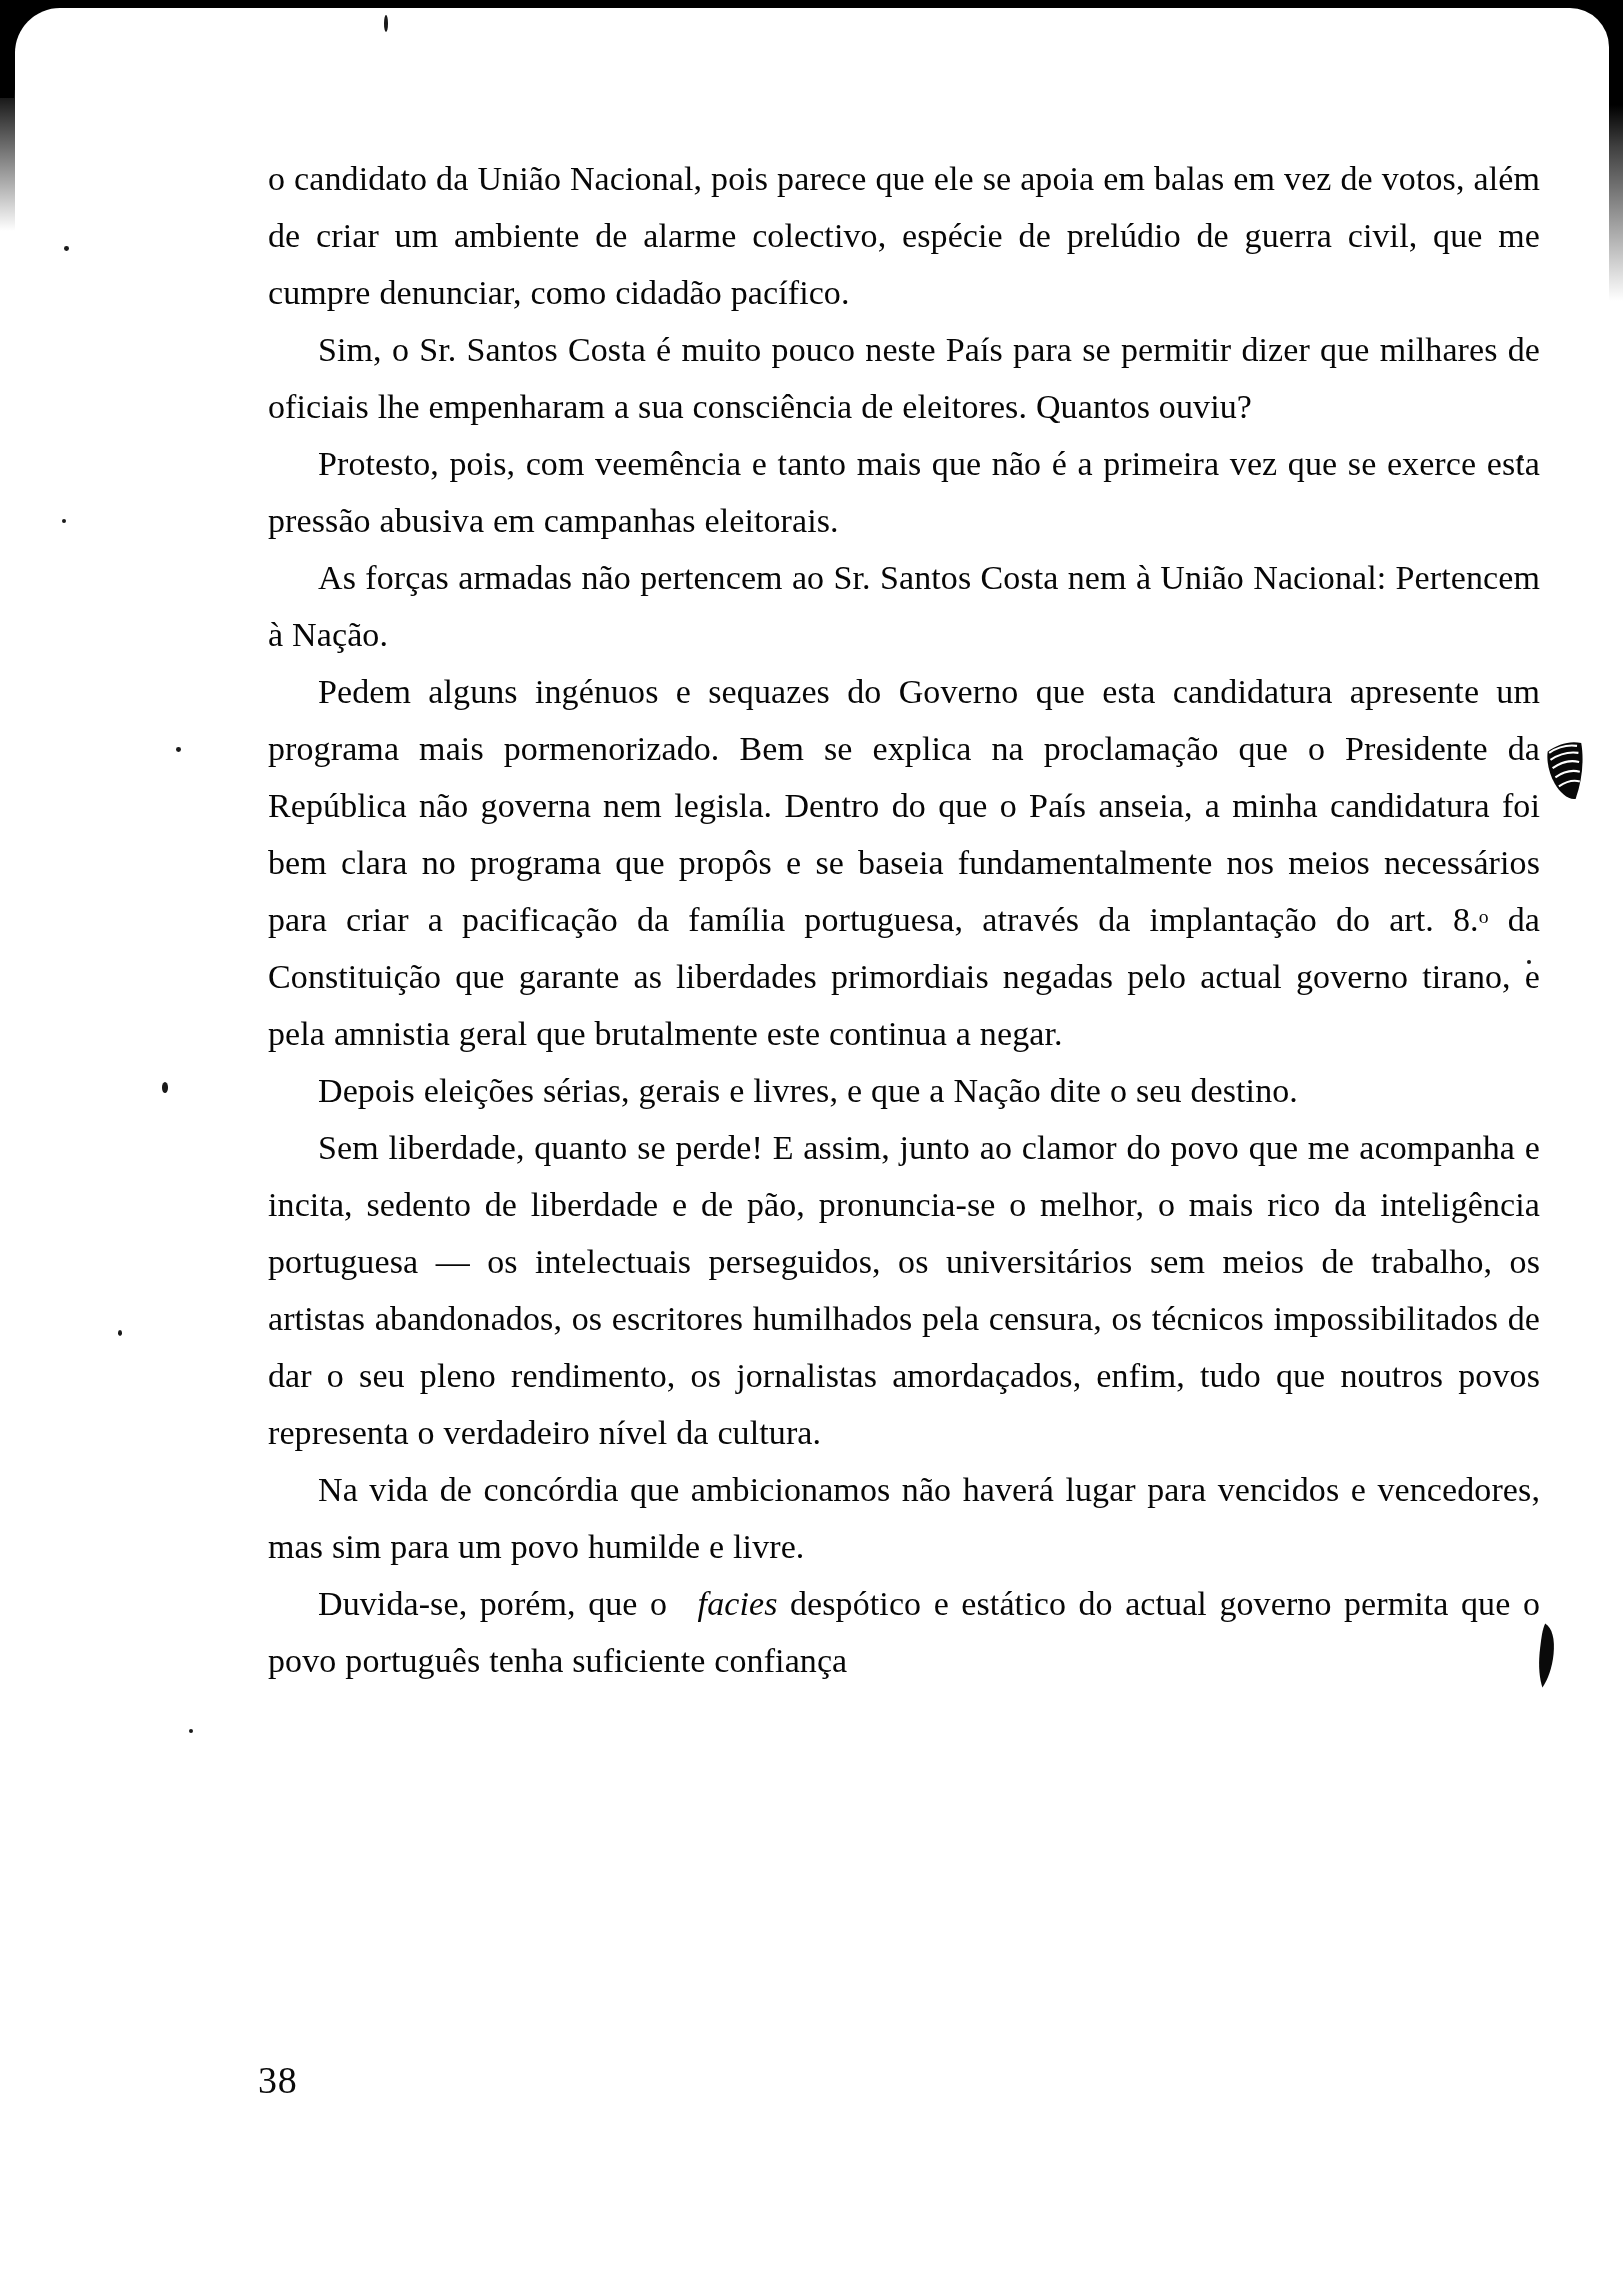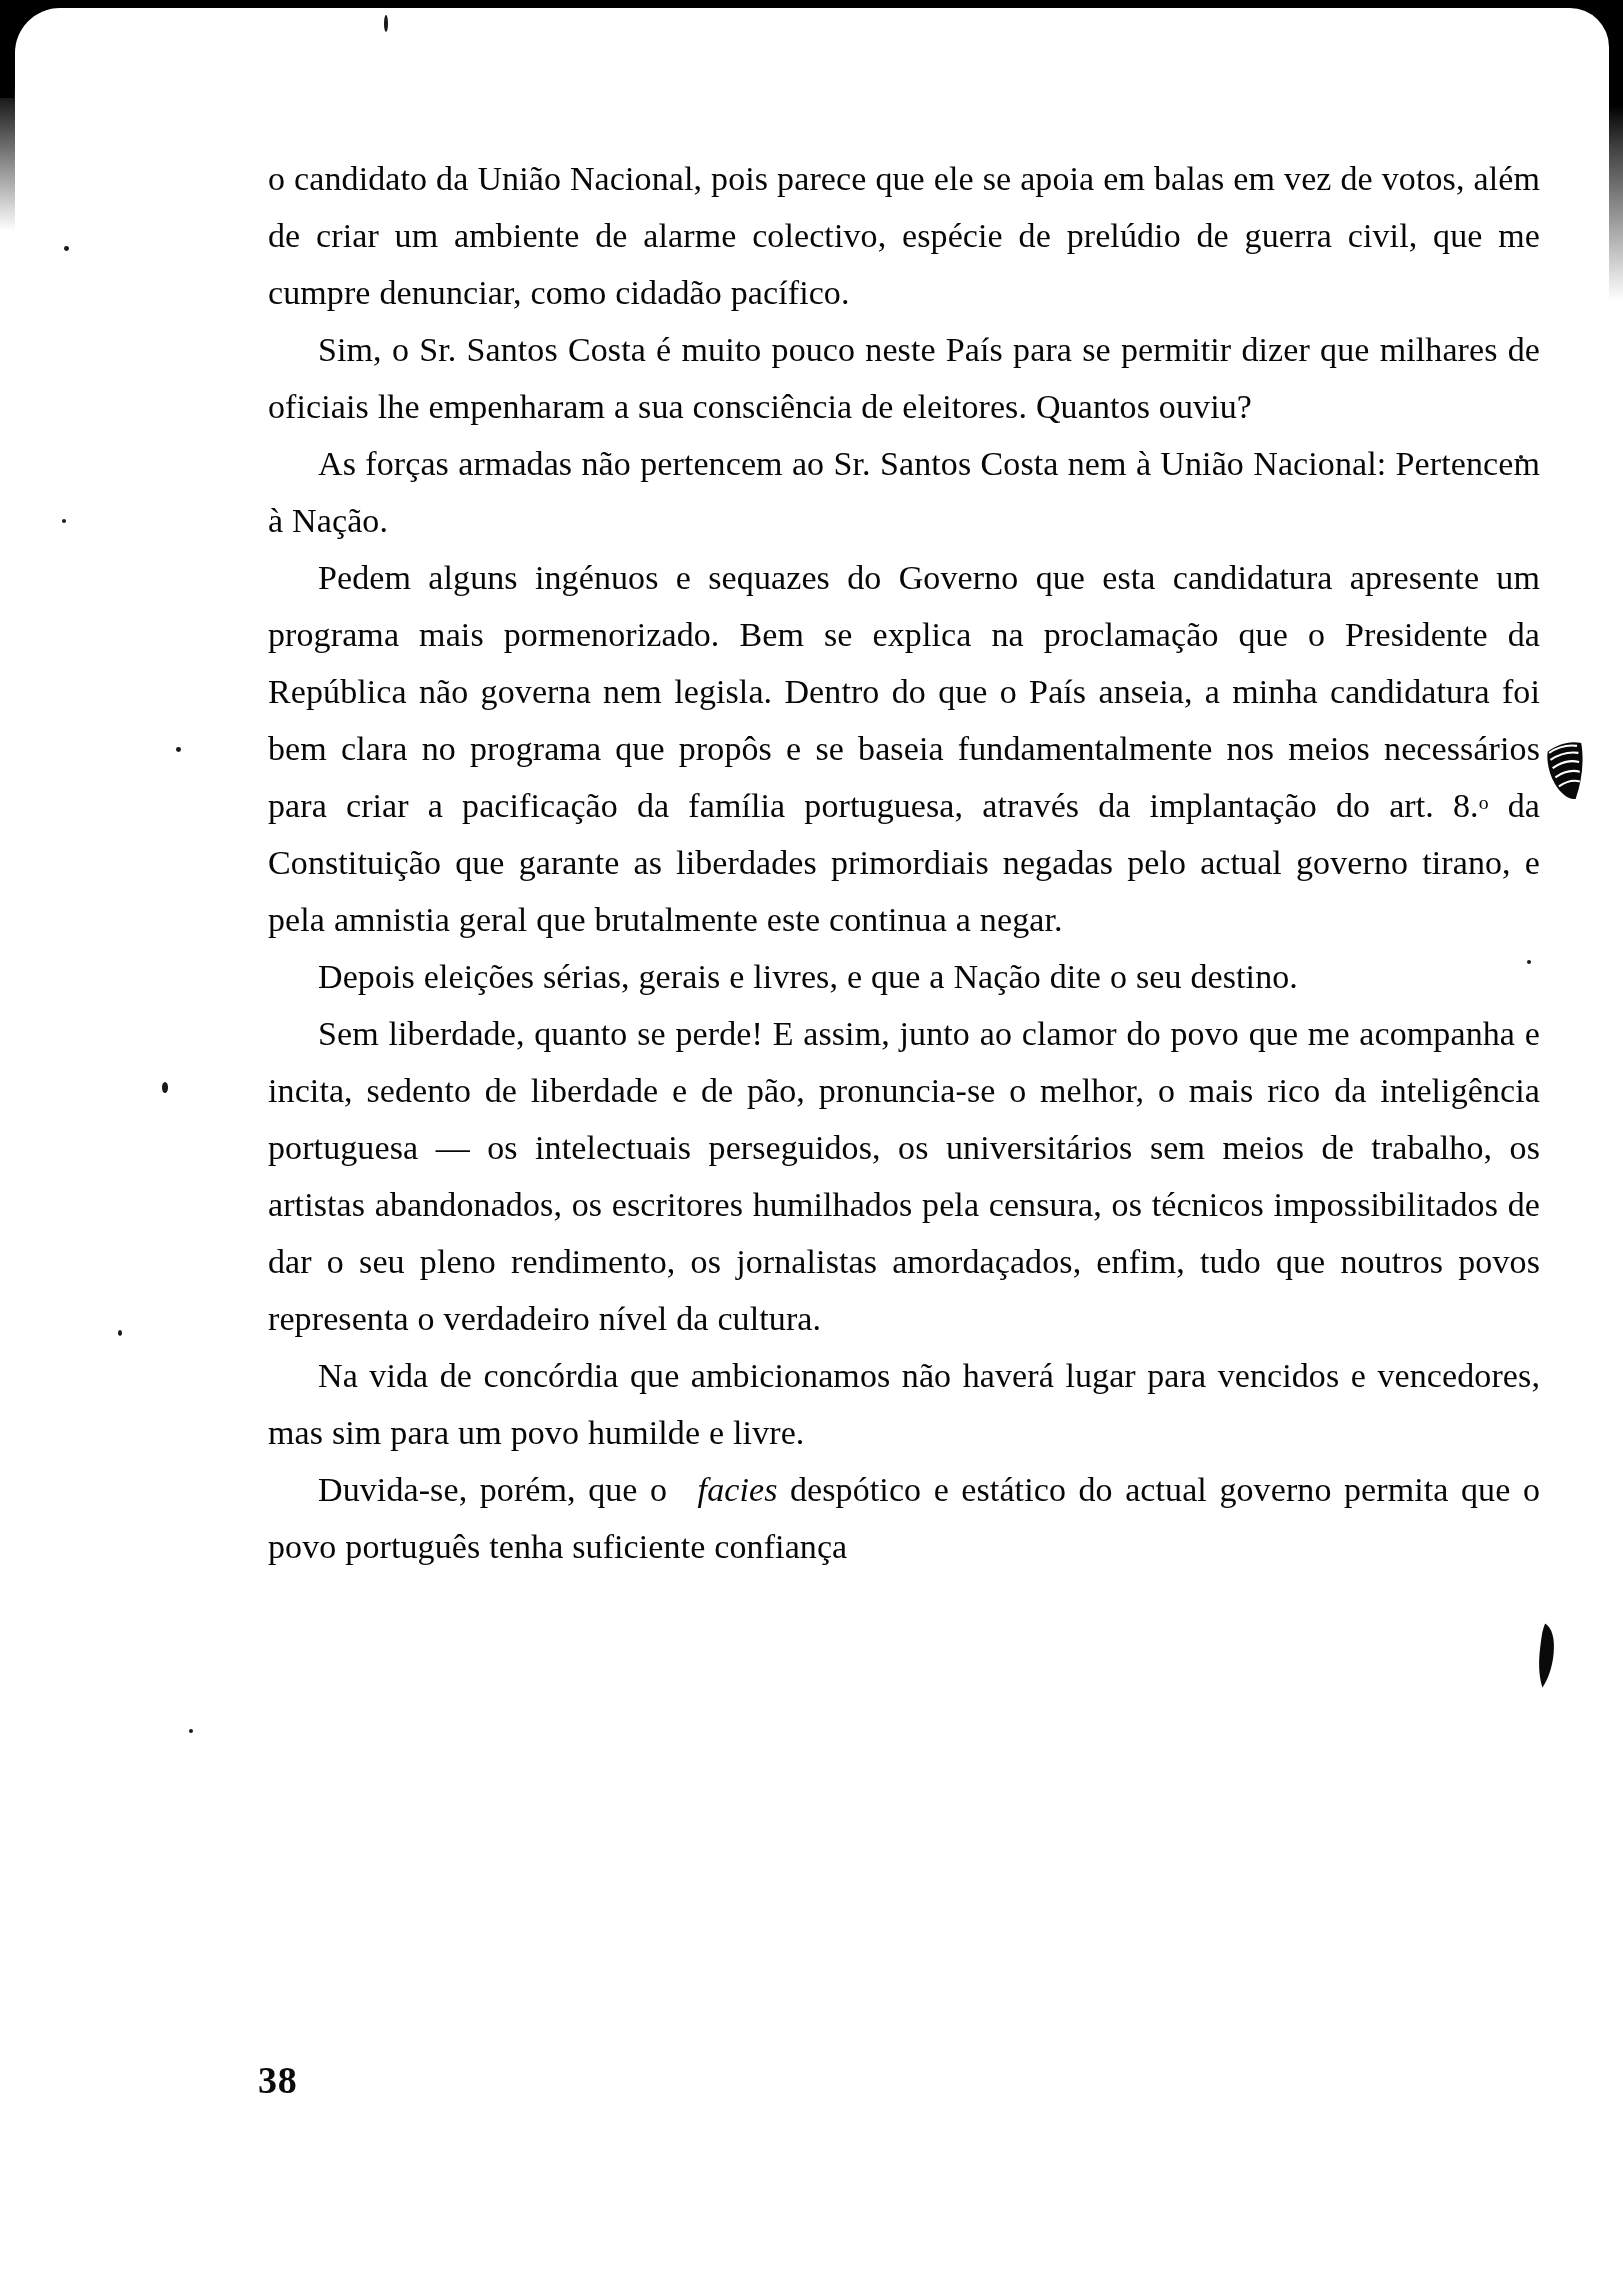--- a/index.html
+++ b/index.html
@@ -108,21 +108,21 @@
     vertical-align: 0.42em;
     line-height: 0;
   }
 
   
   #page-number {
     position: absolute;
     left: 258px;
     top: 2058px;
     font-size: 38px;
-    font-weight: bold;
+    font-weight: normal;
     color: #0a0a0a;
     letter-spacing: 0.7px;
   }
 
   
   .curl-artifact {
     position: absolute;
     pointer-events: none;
   }
   #curl-artifact-upper {
@@ -159,20 +159,21 @@
   <div class="speck" style="left:189px;  top:1729px; width:4.2px;  height:4.2px;"></div>
   <div class="speck" style="left:1519px; top:455px;  width:4.2px;  height:4.2px;"></div>
   <div class="speck" style="left:1527px; top:960px; width:4.2px;  height:4.2px;"></div>
 
   <div id="text-column">
 
     <p class="para">o candidato da União Nacional, pois parece que ele se apoia em balas em vez de votos, além de criar um ambiente de alarme colectivo, espécie de prelúdio de guerra civil, que me cumpre denunciar, como cidadão pacífico.</p>
 
     <p class="para indent">Sim, o Sr. Santos Costa é muito pouco neste País para se permitir dizer que milhares de oficiais lhe empenharam a sua consciência de eleitores.  Quantos ouviu?</p>
 
+    <p class="para indent">Protesto, pois, com veemência e tanto mais que não é a primeira vez que se exerce esta pressão abusiva em campanhas eleitorais.</p>
 
     <p class="para indent">As forças armadas não pertencem ao Sr. Santos Costa nem à União Nacional: Pertencem à Nação.</p>
 
     <p class="para indent"><span>Pedem alguns ingénuos e sequazes do Governo que esta candidatura apresente um programa mais pormenorizado.  Bem se explica na proclamação que o Presidente da República não governa nem legisla. Dentro do que o País anseia, a minha candidatura foi bem clara no programa que propôs e se baseia fundamentalmente nos meios necessários para criar a pacificação da família portuguesa, através da implantação do art. 8.</span><sup>o</sup><span> da Constituição que garante as liberdades primordiais negadas pelo actual governo tirano, e pela amnistia geral que brutalmente este continua a negar.</span></p>
 
     <p class="para indent">Depois eleições sérias, gerais e livres, e que a Nação dite o seu destino.</p>
 
     <p class="para indent">Sem liberdade, quanto se perde! E assim, junto ao clamor do povo que me acompanha e incita, sedento de liberdade e de pão, pronuncia-se o melhor, o mais rico da inteligência portuguesa — os intelectuais perseguidos, os universitários sem meios de trabalho, os artistas abandonados, os escritores humilhados pela censura, os técnicos impossibilitados de dar o seu pleno rendimento, os jornalistas amordaçados, enfim, tudo que noutros povos representa o verdadeiro nível da cultura.</p>
 
 

